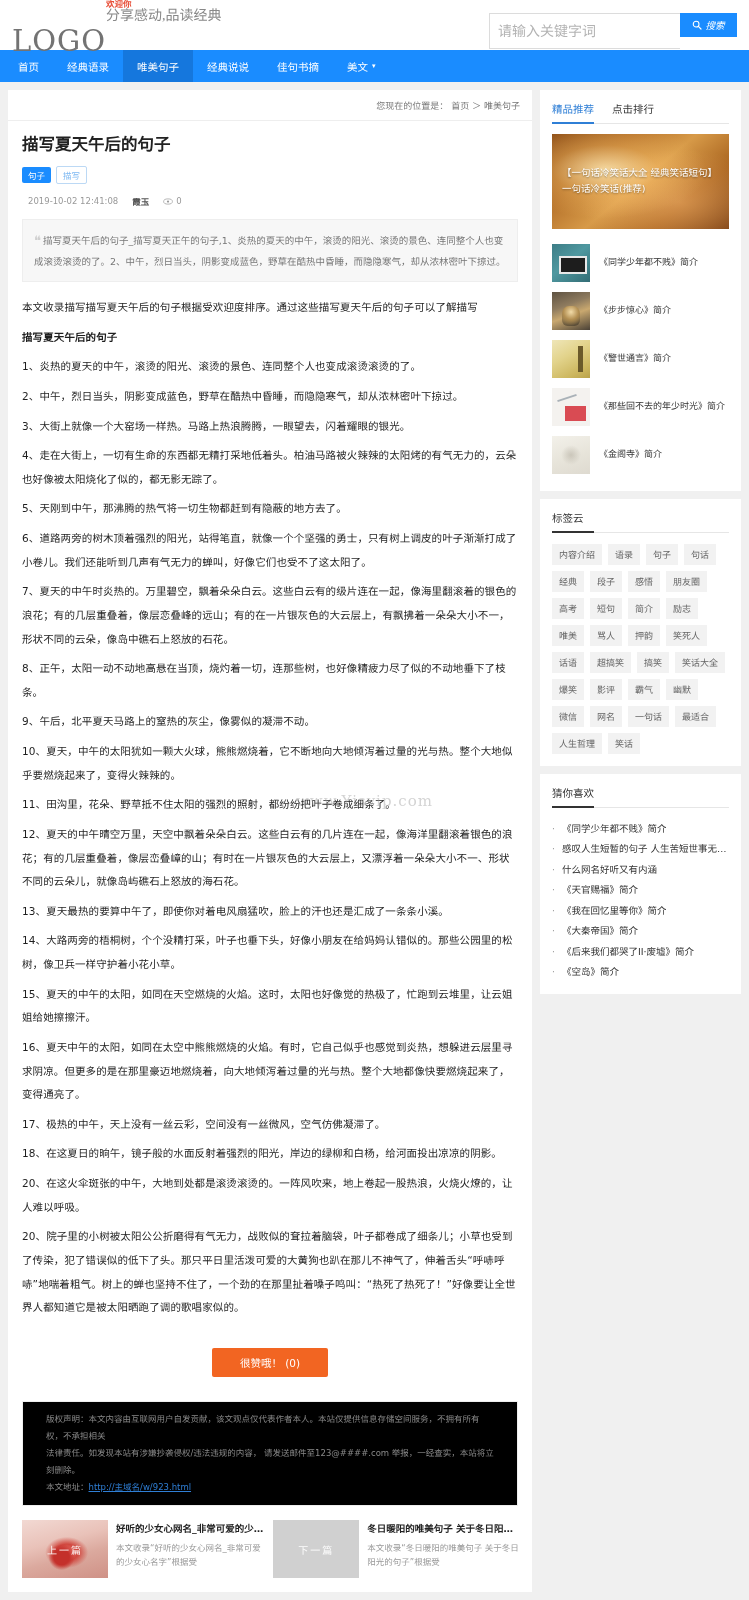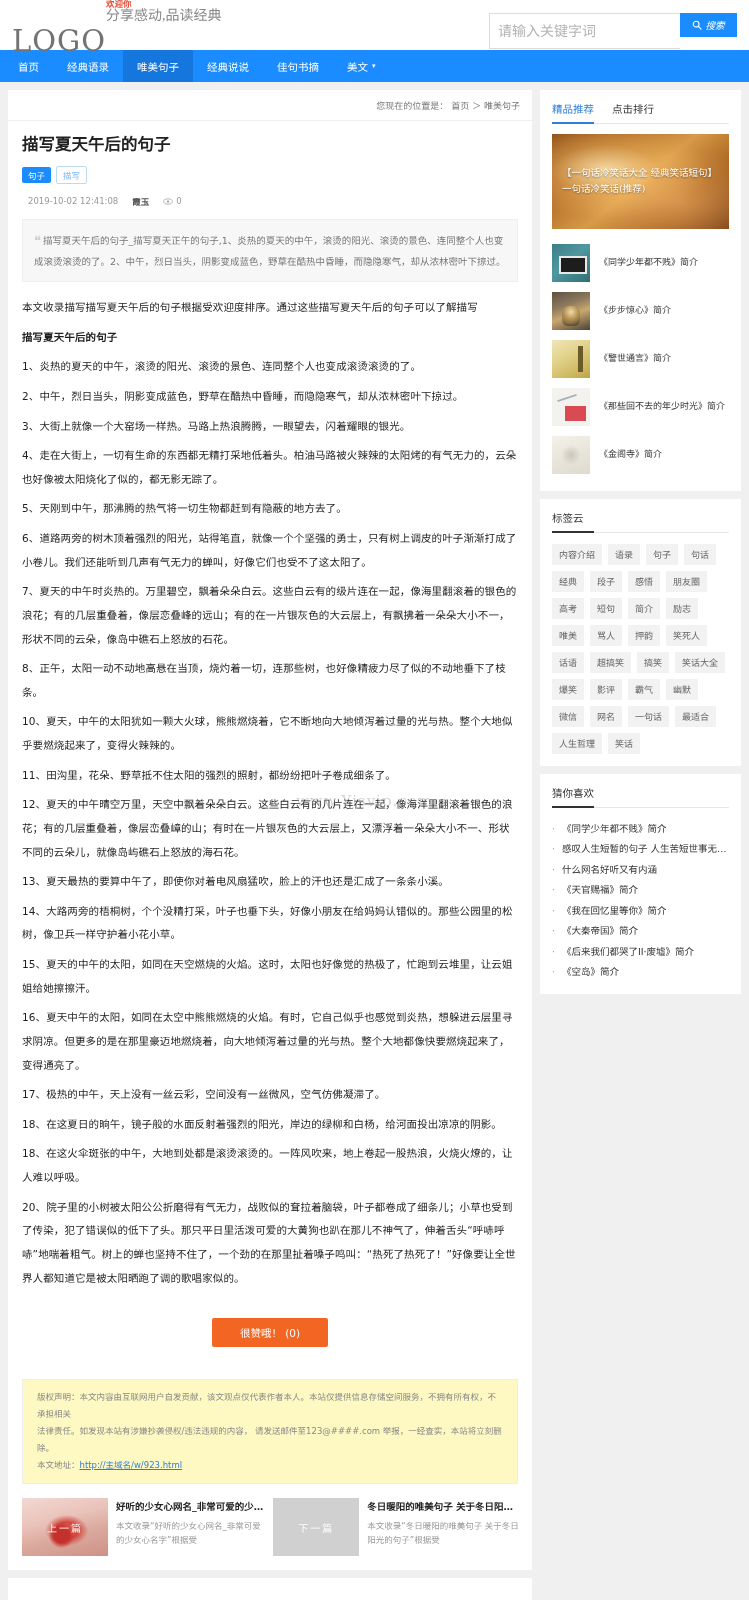--- a/index.html
+++ b/index.html
@@ -192,24 +192,24 @@
     border: none;
     font-size: 10.5px;
     padding: 7px 28px;
     border-radius: 2px;
     cursor: pointer;
     font-family: "DejaVu Sans", "Liberation Sans", sans-serif;
   }
 
   
   .copyright {
-    margin: 12px 14px 14px;
-    background: #fef9c3;
+    margin: 4px 14px 14px;
+    background: #000000;
     border: 1px solid #eeeeee;
-    padding: 9px 14px;
+    padding: 9px 23px;
     font-size: 8.5px;
     line-height: 2.0;
     color: #888;
   }
   .copyright a { color: #2f7fd6; text-decoration: underline; }
 
   
   .prevnext { display: flex; gap: 10px; padding: 0 14px 14px; }
   .pn-item { display: flex; gap: 8px; width: 50%; }
   .pn-thumb {
@@ -475,30 +475,31 @@
         <p class="lead">本文收录描写描写夏天午后的句子根据受欢迎度排序。通过这些描写夏天午后的句子可以了解描写</p>
         <p class="subhead">描写夏天午后的句子</p>
         <p>1、炎热的夏天的中午，滚烫的阳光、滚烫的景色、连同整个人也变成滚烫滚烫的了。</p>
         <p>2、中午，烈日当头，阴影变成蓝色，野草在酷热中昏睡，而隐隐寒气，却从浓林密叶下掠过。</p>
         <p>3、大街上就像一个大窑场一样热。马路上热浪腾腾，一眼望去，闪着耀眼的银光。</p>
         <p>4、走在大街上，一切有生命的东西都无精打采地低着头。柏油马路被火辣辣的太阳烤的有气无力的，云朵也好像被太阳烧化了似的，都无影无踪了。</p>
         <p>5、天刚到中午，那沸腾的热气将一切生物都赶到有隐蔽的地方去了。</p>
         <p>6、道路两旁的树木顶着强烈的阳光，站得笔直，就像一个个坚强的勇士，只有树上调皮的叶子渐渐打成了小卷儿。我们还能听到几声有气无力的蝉叫，好像它们也受不了这太阳了。</p>
         <p>7、夏天的中午时炎热的。万里碧空，飘着朵朵白云。这些白云有的级片连在一起，像海里翻滚着的银色的浪花；有的几层重叠着，像层恋叠峰的远山；有的在一片银灰色的大云层上，有飘拂着一朵朵大小不一，形状不同的云朵，像岛中礁石上怒放的石花。</p>
         <p>8、正午，太阳一动不动地高悬在当顶，烧灼着一切，连那些树，也好像精疲力尽了似的不动地垂下了枝条。</p>
+        <p>9、午后，北平夏天马路上的窒热的灰尘，像雾似的凝滞不动。</p>
         <p>10、夏天，中午的太阳犹如一颗大火球，熊熊燃烧着，它不断地向大地倾泻着过量的光与热。整个大地似乎要燃烧起来了，变得火辣辣的。</p>
         <p>11、田沟里，花朵、野草抵不住太阳的强烈的照射，都纷纷把叶子卷成细条了。</p>
         <p>12、夏天的中午晴空万里，天空中飘着朵朵白云。这些白云有的几片连在一起，像海洋里翻滚着银色的浪花；有的几层重叠着，像层峦叠嶂的山；有时在一片银灰色的大云层上，又漂浮着一朵朵大小不一、形状不同的云朵儿，就像岛屿礁石上怒放的海石花。</p>
         <p>13、夏天最热的要算中午了，即使你对着电风扇猛吹，脸上的汗也还是汇成了一条条小溪。</p>
         <p>14、大路两旁的梧桐树，个个没精打采，叶子也垂下头，好像小朋友在给妈妈认错似的。那些公园里的松树，像卫兵一样守护着小花小草。</p>
         <p>15、夏天的中午的太阳，如同在天空燃烧的火焰。这时，太阳也好像觉的热极了，忙跑到云堆里，让云姐姐给她擦擦汗。</p>
         <p>16、夏天中午的太阳，如同在太空中熊熊燃烧的火焰。有时，它自己似乎也感觉到炎热，想躲进云层里寻求阴凉。但更多的是在那里豪迈地燃烧着，向大地倾泻着过量的光与热。整个大地都像快要燃烧起来了，变得通亮了。</p>
         <p>17、极热的中午，天上没有一丝云彩，空间没有一丝微风，空气仿佛凝滞了。</p>
         <p>18、在这夏日的晌午，镜子般的水面反射着强烈的阳光，岸边的绿柳和白杨，给河面投出凉凉的阴影。</p>
-        <p>18、在这火伞斑张的中午，大地到处都是滚烫滚烫的。一阵风吹来，地上卷起一股热浪，火烧火燎的，让人难以呼吸。</p>
+        <p>20、在这火伞斑张的中午，大地到处都是滚烫滚烫的。一阵风吹来，地上卷起一股热浪，火烧火燎的，让人难以呼吸。</p>
         <p>20、院子里的小树被太阳公公折磨得有气无力，战败似的耷拉着脑袋，叶子都卷成了细条儿；小草也受到了传染，犯了错误似的低下了头。那只平日里活泼可爱的大黄狗也趴在那儿不神气了，伸着舌头“呼哧呼哧”地喘着粗气。树上的蝉也坚持不住了，一个劲的在那里扯着嗓子鸣叫：“热死了热死了！”好像要让全世界人都知道它是被太阳晒跑了调的歌唱家似的。</p>
         <div class="watermark">www.Yisvip.com</div>
       </div>
 
       <div class="like-row">
         <button class="like-btn">很赞哦！ (0)</button>
       </div>
 
       <div class="copyright">
         <div>版权声明：本文内容由互联网用户自发贡献，该文观点仅代表作者本人。本站仅提供信息存储空间服务，不拥有所有权，不承担相关</div>

